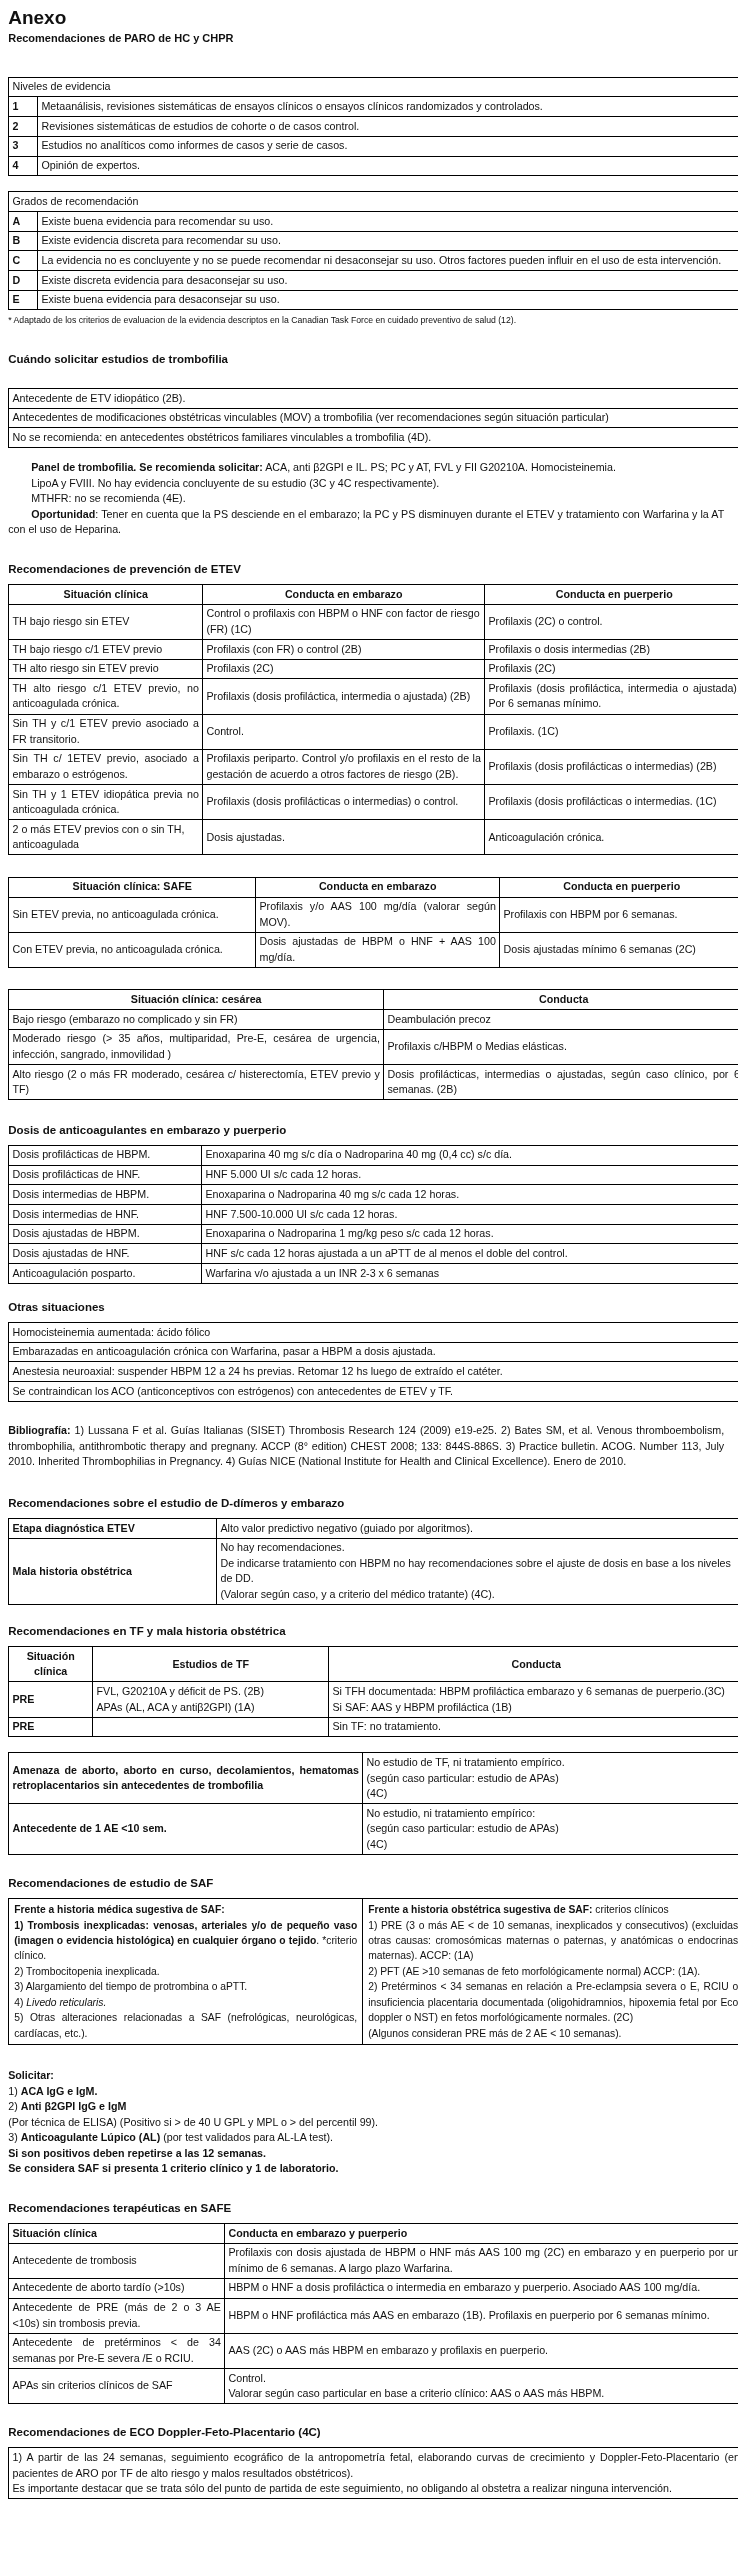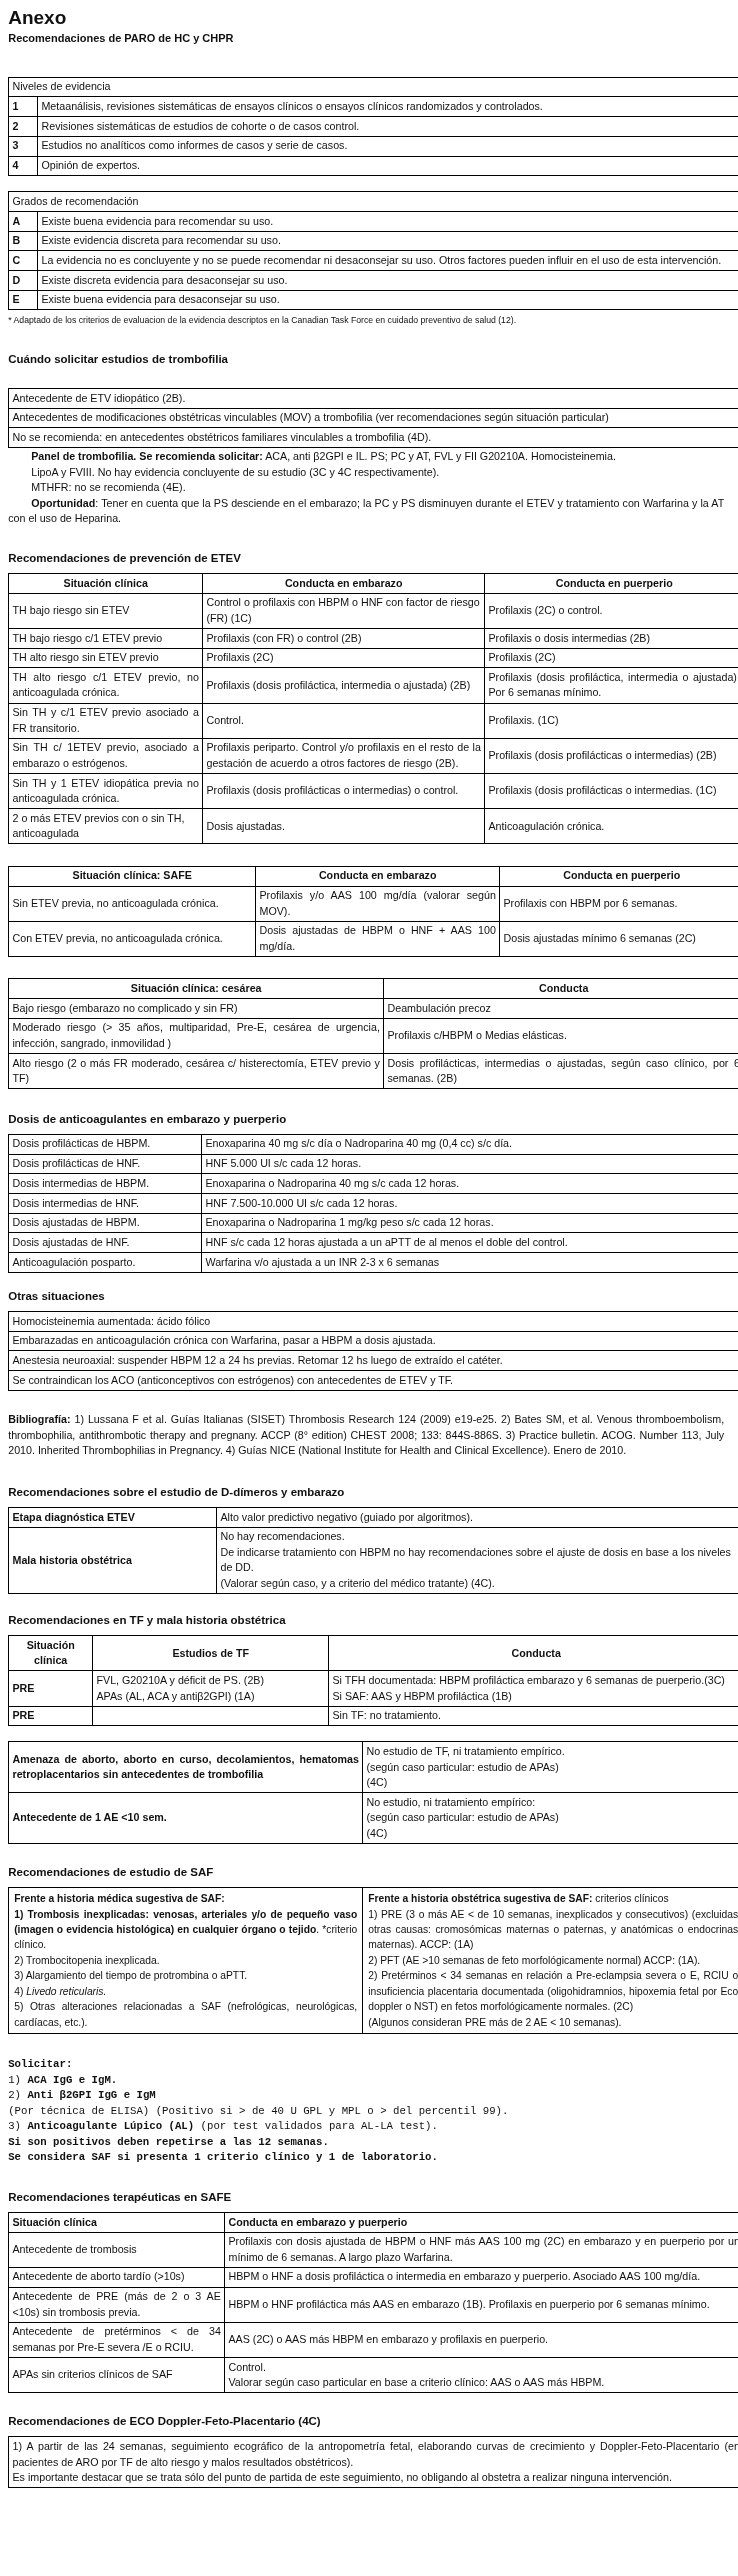--- a/index.html
+++ b/index.html
@@ -15,28 +15,28 @@
   h2.sub { font-size: 11px; font-weight: bold; margin: 1.6px 0 30px 0; }
   h3 { font-size: 11.5px; font-weight: bold; margin: 18px 0 6.6px 0; }
   table { border-collapse: collapse; width: 736px; margin: 0; }
   td, th { border: 0.8px solid #000; padding: 1.6px 3.3px; vertical-align: middle; text-align: left; font-size: 10.7px; }
   th { font-weight: bold; text-align: center; }
   td.key { width: 21.4px; font-weight: bold; }
   .note { font-size: 8.7px; margin: 3.3px 0 0 0; }
   .gap { height: 21.4px; }
   .gap-s { height: 15px; }
   .panel p { margin: 0; text-indent: 23px; text-align: justify; font-size: 10.7px; }
-  .panel { margin-top: 1px; }
+  .panel { margin-top: 12px; }
   b { font-weight: bold; }
   .biblio { text-align: justify; margin-top: 21.4px; font-size: 10.7px; }
   .just { text-align: justify; }
   .bold { font-weight: bold; }
   .saf td { vertical-align: middle; padding: 3px 5px; font-size: 10.3px; line-height: 1.5; }
   .solicitar p { margin: 0; font-size: 10.7px; }
-  .solicitar { margin-top: 23px; font-family: Liberation Mono, monospace; }
+  .solicitar { margin-top: 23px; }
 </style>
 </head>
 <body>
 
 <div class="page">
 
   <h1>Anexo</h1>
   <h2 class="sub">Recomendaciones de PARO de HC y CHPR</h2>
 
   <table>

